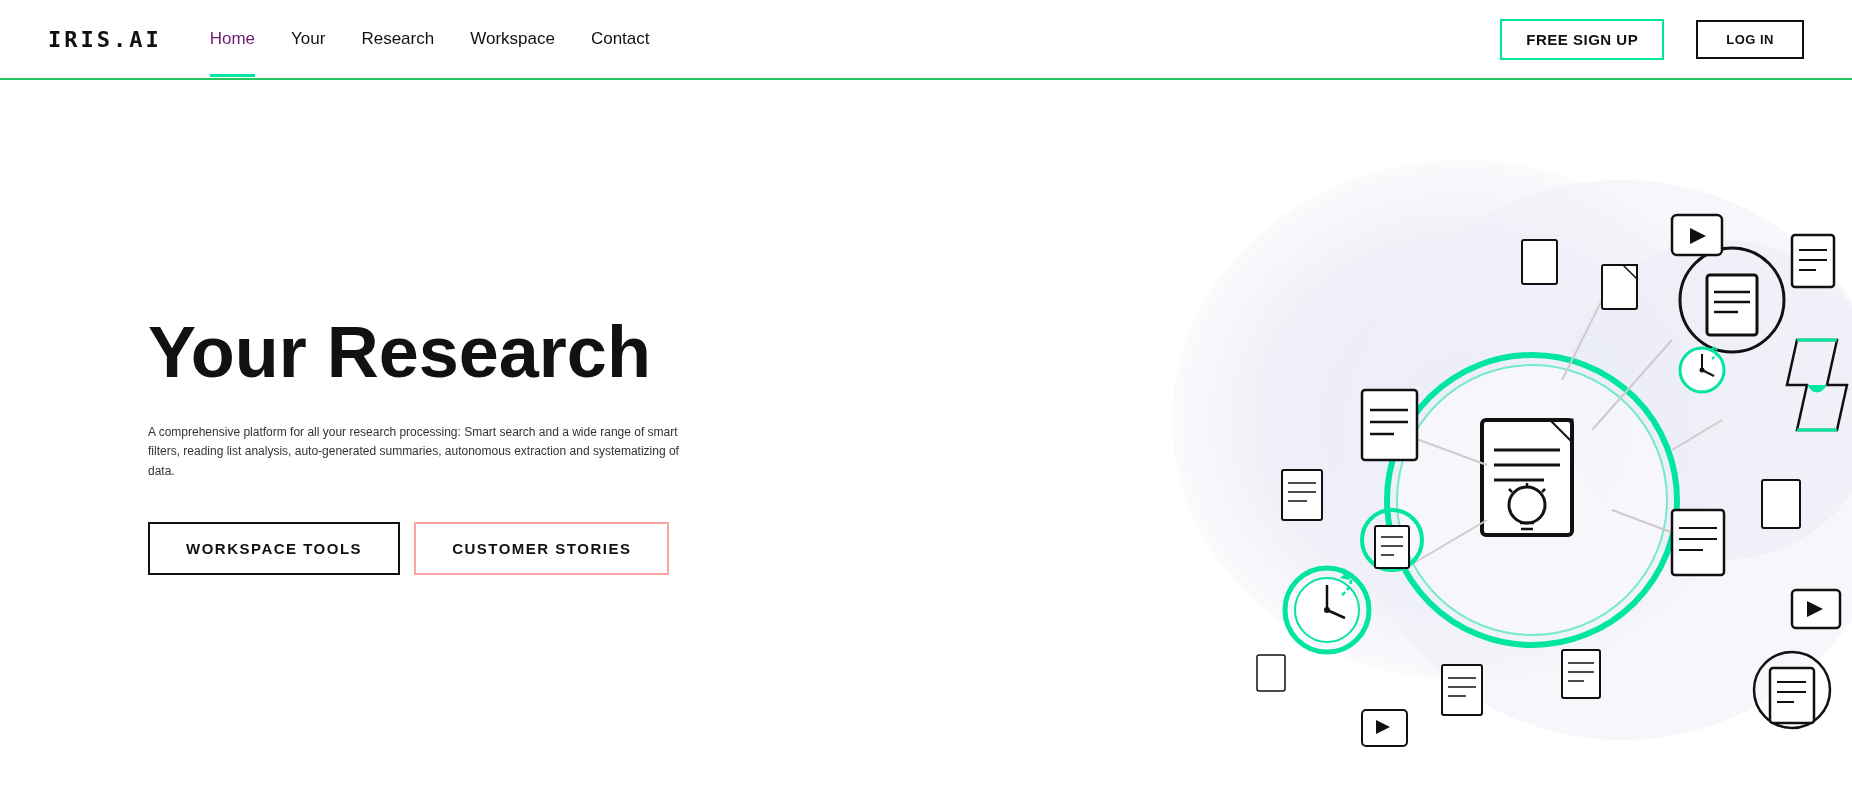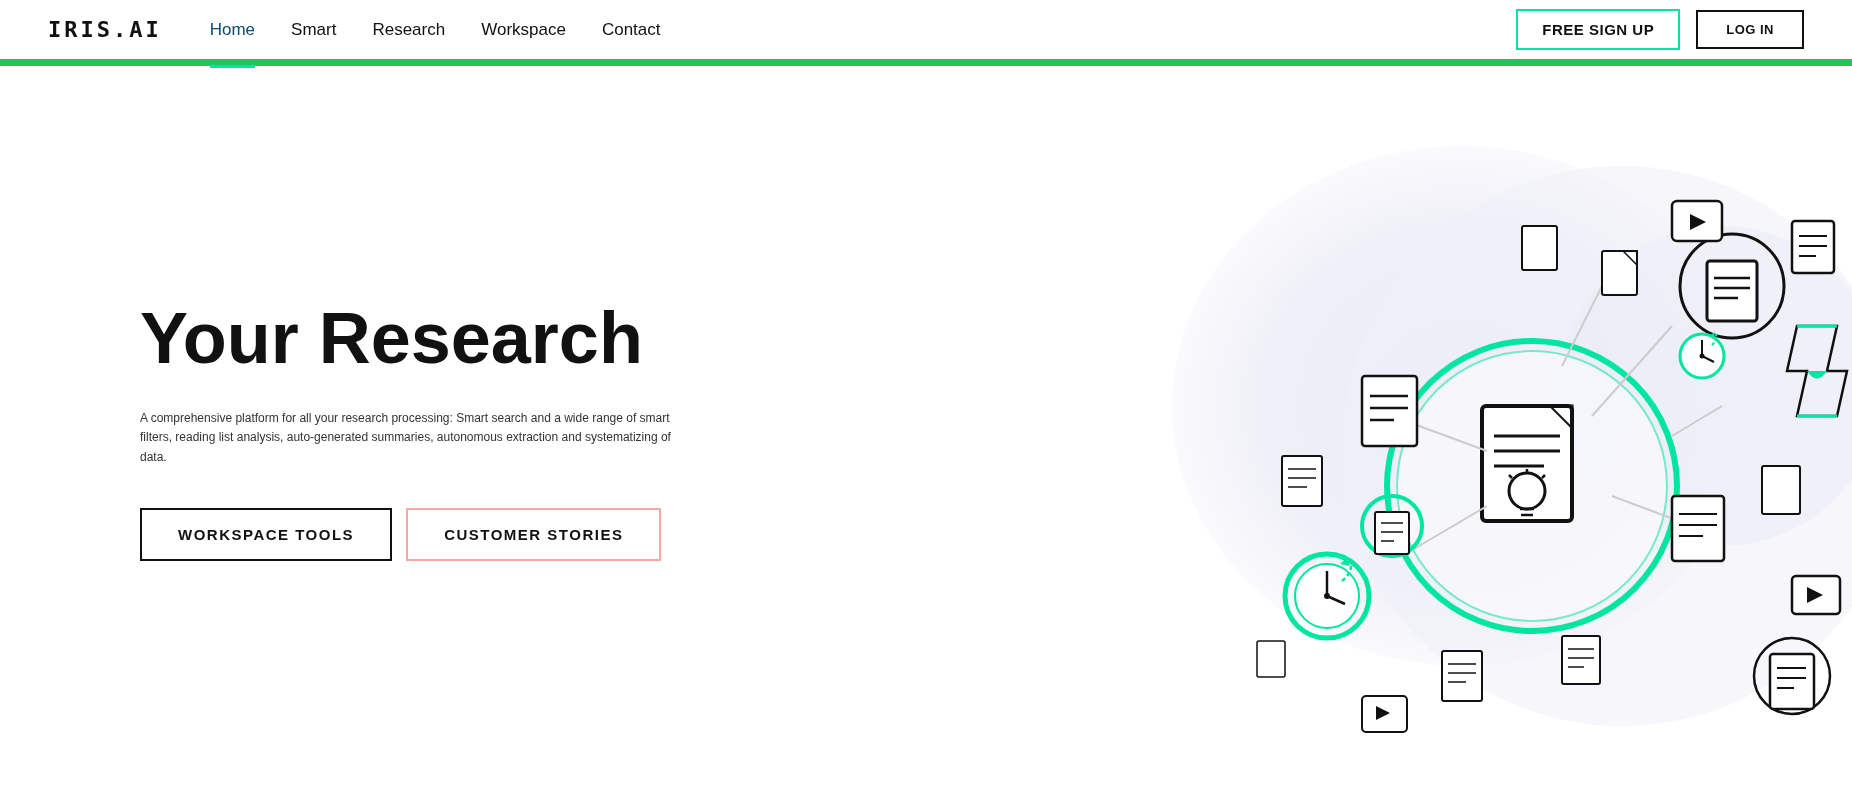--- a/index.html
+++ b/index.html
@@ -15,22 +15,22 @@
       width: 1852px;
       min-height: 811px;
     }
 
     
     .navbar {
       display: flex;
       align-items: center;
       justify-content: space-between;
       padding: 8px 48px;
-      height: 66px;
-      border-bottom: 7px solid #22c55e;
+      height: 80px;
+      border-bottom: 2px solid #22c55e;
       background: #fff;
     }
 
     .navbar-left {
       display: flex;
       align-items: center;
       gap: 48px;
     }
 
     .logo {
@@ -49,41 +49,41 @@
     }
 
     .nav-links li a {
       text-decoration: none;
       color: #111;
       font-size: 17px;
       font-weight: 500;
     }
 
     .nav-links li.active a {
-      color: #0c4a6e;
+      color: #701a75;
     }
 
     .nav-links li.active {
       position: relative;
     }
 
     .nav-links li.active::after {
       content: '';
       position: absolute;
       bottom: -28px;
       left: 0;
       right: 0;
       height: 3px;
       background: #00e5a0;
     }
 
     .navbar-right {
       display: flex;
       align-items: center;
-      gap: 16px;
+      gap: 32px;
     }
 
     .btn-free-signup {
       border: 2px solid #00e5a0;
       background: transparent;
       color: #111;
       padding: 10px 24px;
       font-size: 15px;
       font-weight: 700;
       letter-spacing: 0.5px;
@@ -102,20 +102,21 @@
     }
 
     
     .hero {
       display: flex;
       align-items: center;
       min-height: 730px;
       padding: 60px 48px 60px 140px;
       position: relative;
       overflow: hidden;
+      margin-left: 8px;
     }
 
     .hero-content {
       max-width: 620px;
       z-index: 2;
     }
 
     .hero-title {
       font-size: 72px;
       font-weight: 900;
@@ -190,21 +191,21 @@
 <body>
 
 <nav class="navbar">
   <div class="navbar-left">
     <span class="logo">IRIS.AI</span>
     <ul class="nav-links">
       <li class="active">
         <a href="#">Home</a>
       </li>
       <li>
-        <a href="#">Smart</a>
+        <a href="#">Your</a>
       </li>
       <li>
         <a href="#">Research</a>
       </li>
       <li>
         <a href="#">Workspace</a>
       </li>
       <li>
         <a href="#">Contact</a>
       </li>

